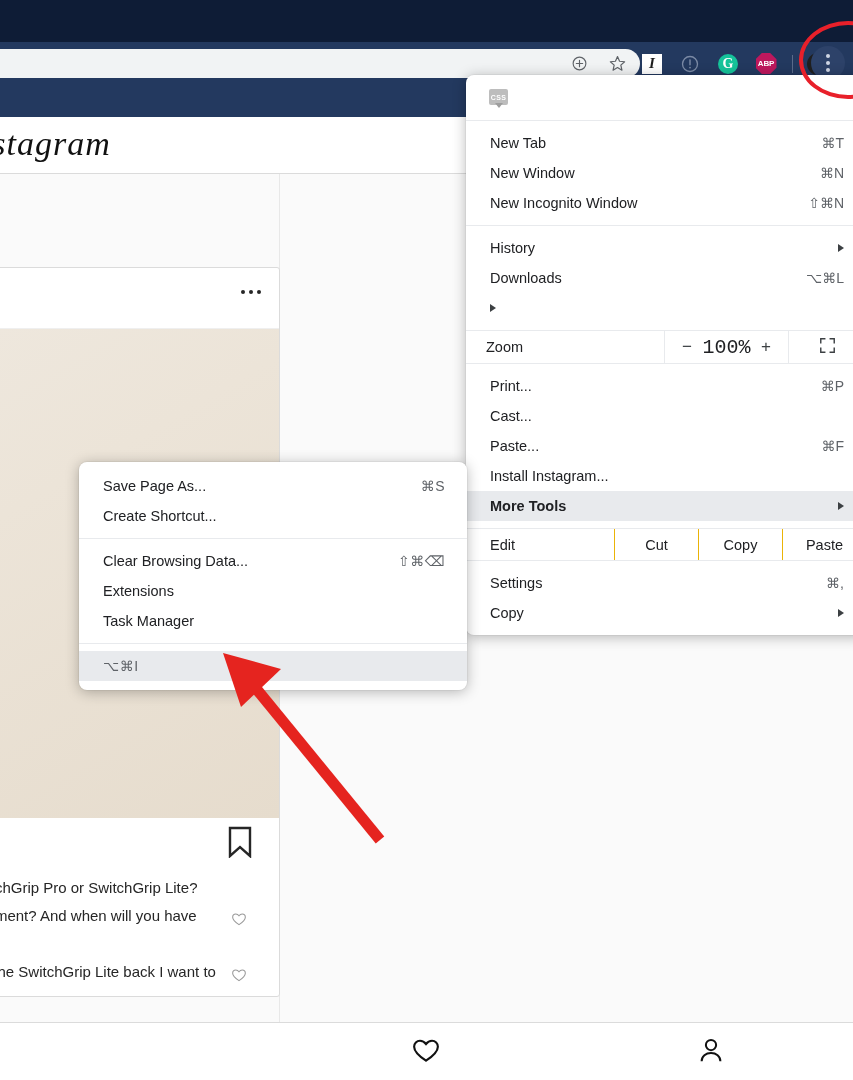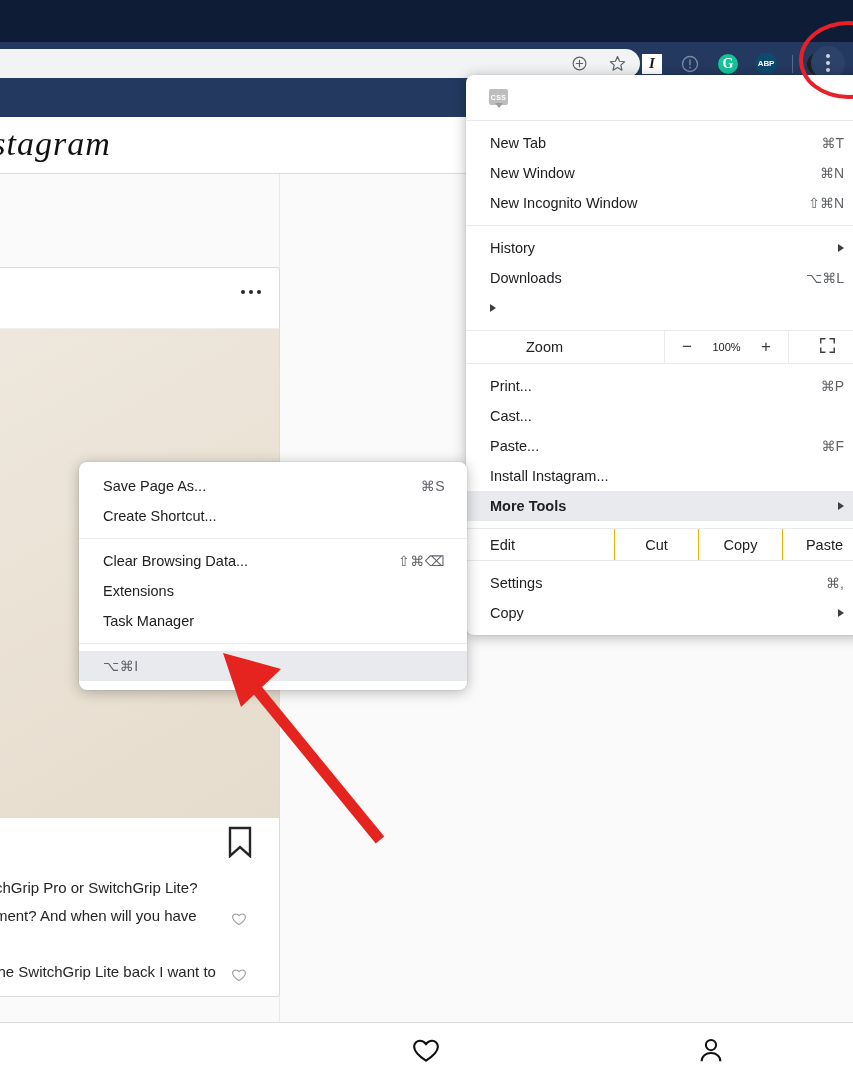--- a/index.html
+++ b/index.html
@@ -45,21 +45,21 @@
     font-family: "Liberation Serif", serif; font-weight: bold; font-style: italic;
     font-size: 15px; display: flex; align-items: center; justify-content: center;
   }
   .ext-grammarly {
     width: 20px; height: 20px; border-radius: 50%; background: #15c39a;
     color: #ffffff; font-size: 14px; font-weight: bold;
     display: flex; align-items: center; justify-content: center;
     font-family: "Liberation Serif", serif;
   }
   .ext-abp {
-    width: 21px; height: 21px; background: #0c4a6e; color: #ffffff;
+    width: 21px; height: 21px; background: #be185d; color: #ffffff;
     font-size: 8px; font-weight: bold; letter-spacing: -0.2px;
     display: flex; align-items: center; justify-content: center;
     clip-path: polygon(30% 0,70% 0,100% 30%,100% 70%,70% 100%,30% 100%,0 70%,0 30%);
   }
   .ext-sep { width: 1px; height: 18px; background: #5a6b8a; }
   .ext-avatar { width: 22px; height: 22px; border-radius: 50%; background: #1f1f1f; }
   .kebab-btn {
     position: absolute; right: 8px; top: 4px; width: 34px; height: 34px;
     border-radius: 17px; background: #2d4269;
     display: flex; flex-direction: column; align-items: center; justify-content: center; gap: 3px;
@@ -161,27 +161,27 @@
   .mi.hl { background: #e8eaed; font-weight: bold; }
   .menu-sep { height: 1px; background: #e8eaed; margin: 7px 0; }
   .menu-pad-t { padding-top: 7px; }
   .menu-pad-b { padding-bottom: 7px; }
 
   
   .zoom-row {
     display: flex; align-items: stretch; height: 34px;
     border-top: 1px solid #e8eaed; border-bottom: 1px solid #e8eaed;
   }
-  .zoom-label { flex: 1; display: flex; align-items: center; padding-left: 36px; margin-left: 24px; }
+  .zoom-label { flex: 1; display: flex; align-items: center; padding-left: 20px; }
   .zoom-ctrl {
     width: 124px; display: flex; align-items: center; justify-content: space-between;
     padding: 0 14px; border-left: 1px solid #e8eaed;
   }
   .zoom-minus, .zoom-plus { color: #3c4043; font-size: 17px; width: 16px; text-align: center; }
-  .zoom-value { font-size: 11px; }
+  .zoom-value { font-size: 20px; font-family: Liberation Mono, monospace; }
   .zoom-full { width: 78px; display: flex; align-items: center; justify-content: center; border-left: 1px solid #e8eaed; }
 
   
   .edit-row {
     display: flex; align-items: stretch; height: 33px;
     border-top: 1px solid #e8eaed; border-bottom: 1px solid #e8eaed;
   }
   .edit-label { flex: 1; display: flex; align-items: center; padding-left: 24px; }
   .edit-act {
     width: 84px; display: flex; align-items: center; justify-content: center;

